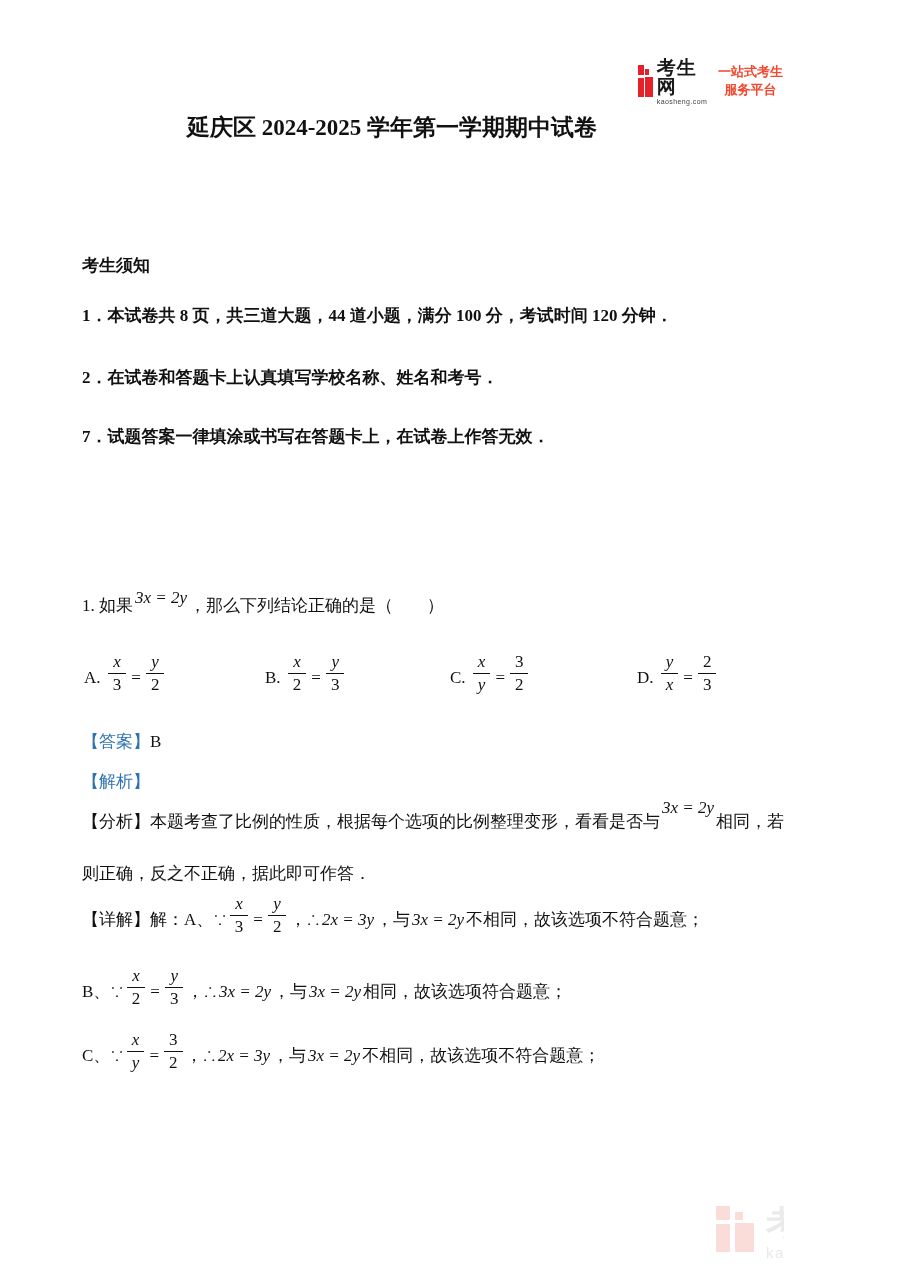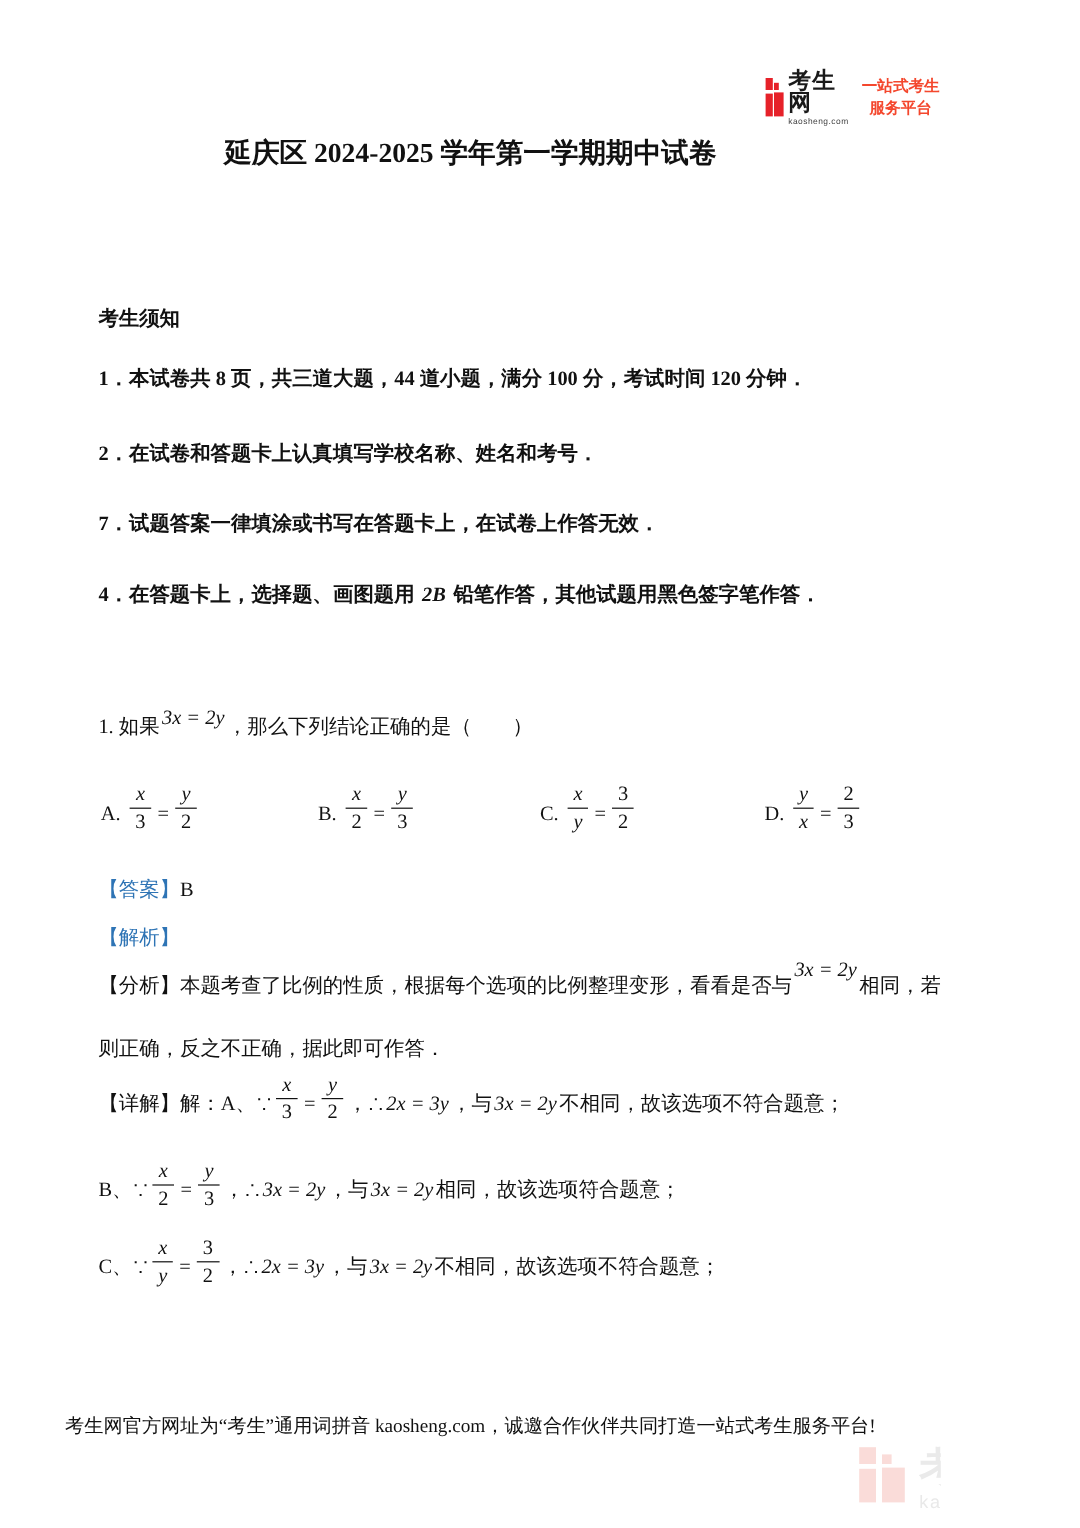--- a/index.html
+++ b/index.html
@@ -82,21 +82,20 @@
     </span>
     <span class="logo-tagline">一站式考生服务平台</span>
   </div>
 
   <h1 class="title">延庆区 2024-2025 学年第一学期期中试卷</h1>
 
   <div class="para bold" style="top:254px">考生须知</div>
   <div class="para bold" style="top:304px">1．本试卷共 8 页，共三道大题，44 道小题，满分 100 分，考试时间 120 分钟．</div>
   <div class="para bold" style="top:366px">2．在试卷和答题卡上认真填写学校名称、姓名和考号．</div>
   <div class="para bold" style="top:425px">7．试题答案一律填涂或书写在答题卡上，在试卷上作答无效．</div>
-  <div class="para bold" style="top:484px"><span>4．在答题卡上，选择题、画图题用 </span><span class="math">2B</span><span> 铅笔作答，其他试题用黑色签字笔作答．</span></div>
 
 
   <div class="para" style="top:594px">
     <span>1.</span>
     <span>如果</span><span class="math sup">3x = 2y</span><span>，那么下列结论正确的是（　　）</span>
   </div>
 
   <div class="opts-row">
     <span class="opt" style="left:2px">
       <span>A.</span>
@@ -133,21 +132,20 @@
   </div>
 
   <div class="para" style="top:972px">
     <span>B、</span><span>∵</span><span class="frac"><span class="num it">x</span><span class="den up">2</span></span><span class="eq">=</span><span class="frac"><span class="num it">y</span><span class="den up">3</span></span><span>，</span><span>∴</span><span class="math">3x = 2y</span><span>，与</span><span class="math">3x = 2y</span><span>相同，故该选项符合题意；</span>
   </div>
 
   <div class="para" style="top:1036px">
     <span>C、</span><span>∵</span><span class="frac"><span class="num it">x</span><span class="den it">y</span></span><span class="eq">=</span><span class="frac"><span class="num up">3</span><span class="den up">2</span></span><span>，</span><span>∴</span><span class="math">2x = 3y</span><span>，与</span><span class="math">3x = 2y</span><span>不相同，故该选项不符合题意；</span>
   </div>
 
-  <div class="footer">考生网官方网址为“考生”通用词拼音 kaosheng.com，诚邀合作伙伴共同打造一站式考生服务平台!</div>
 
   <div class="watermark">
     <span class="ks-icon big pink">
       <i class="b1"></i>
         <i class="b2"></i>
         <i class="b3"></i>
         <i class="b4"></i>
     </span>
     <span class="wm-text">
       <span class="wm-name" style="display:block;">考生网</span>

